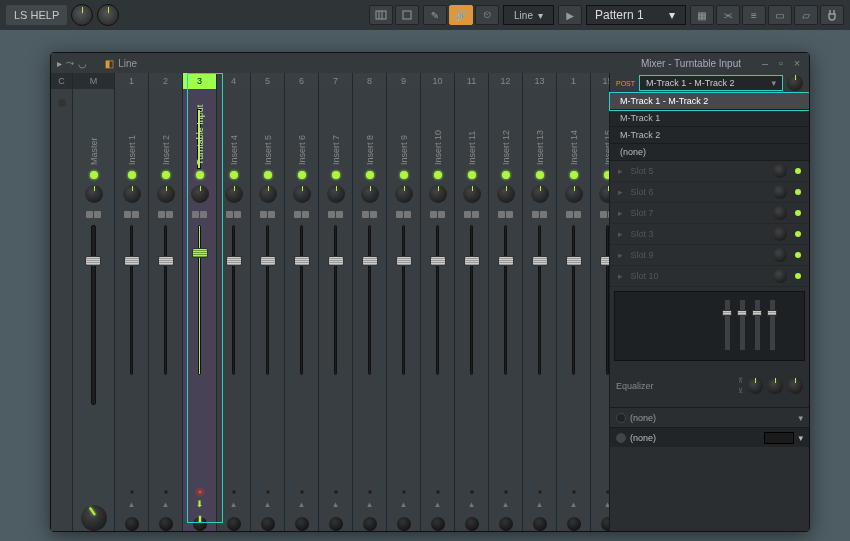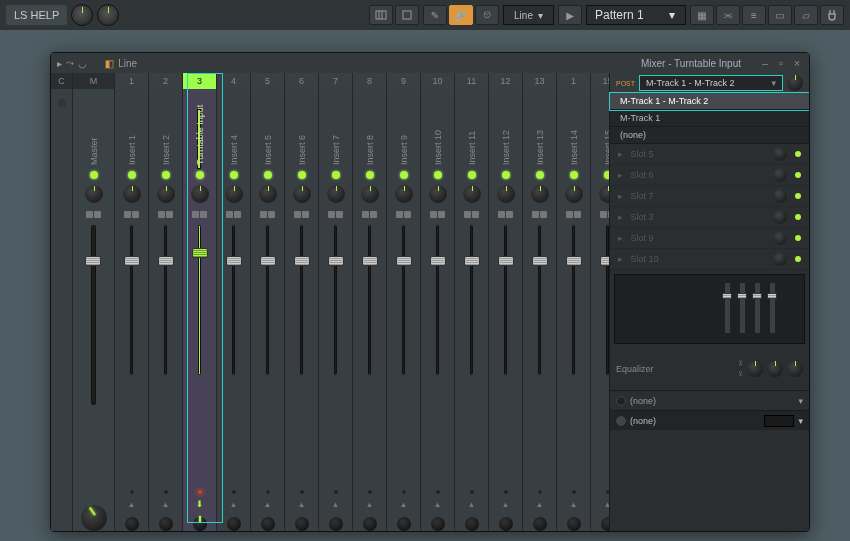--- a/index.html
+++ b/index.html
@@ -483,20 +483,21 @@
         <span class="post">POST</span>
         <div class="input-box outlined">
           <span>M-Track 1 - M-Track 2</span>
             <span class="input-carret">▾</span>
         </div>
         <div class="eq-knob"></div>
       </div>
       <div class="dropdown-list">
         <div class="dd-item sel" style="outline:1px solid #2ad1c9">M-Track 1 - M-Track 2</div>
         <div class="dd-item">M-Track 1</div>
+        <div class="dd-item">M-Track 2</div>
         <div class="dd-item">(none)</div>
       </div>
 
       <div class="slot-list">
         <div class="slot">
             <span class="ar">▸</span>
             <span>Slot 5</span>
             <div class="slot-knob"></div>
             <div class="slot-dot"></div>
           </div>

